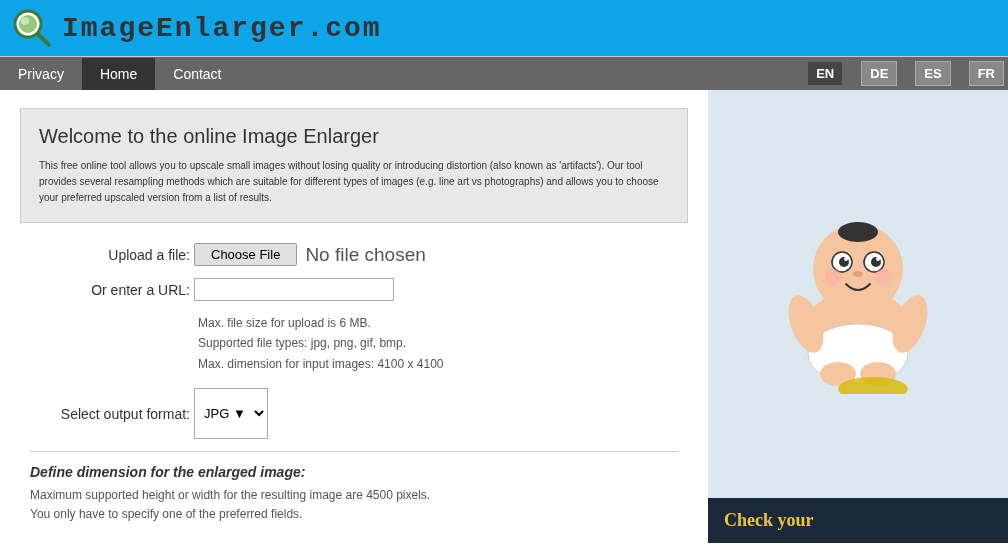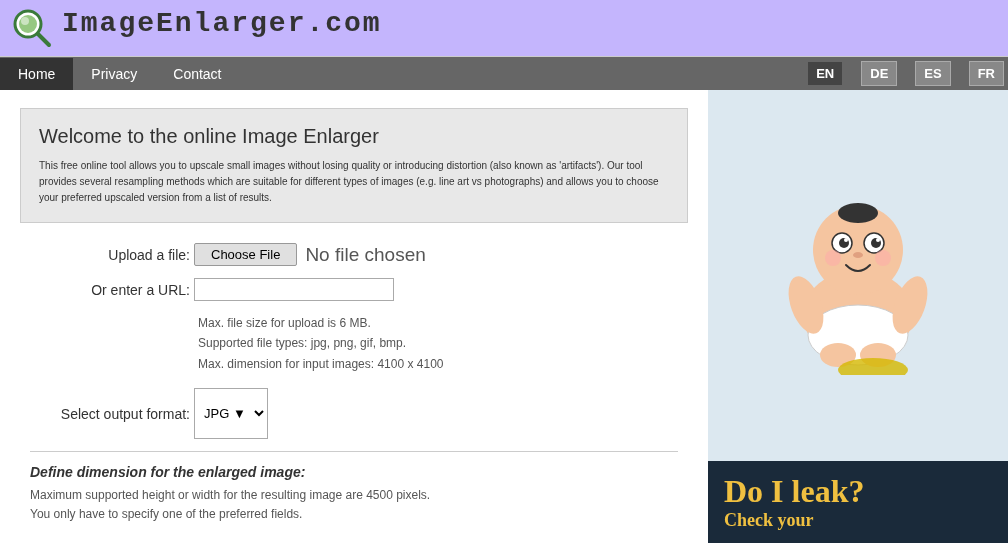--- a/index.html
+++ b/index.html
@@ -1,19 +1,19 @@
 <!DOCTYPE html>
 <html><head>
   <meta charset="utf-8">
   <style>
     * { box-sizing: border-box; margin: 0; padding: 0; }
     body { font-family: Arial, sans-serif; font-size: 14px; background: #fff; color: #333; }
 
     
-    #header { display: flex; padding: 8px 12px; background: #c4b5fd; border-bottom: 1px solid #ccc; }
+    #header { display: flex; align-items: center; padding: 8px 12px; background: #0ea5e9; border-bottom: 1px solid #ccc; }
     #logo-icon { width: 40px; height: 40px; margin-right: 10px; }
     #site-title { font-size: 28px; font-weight: bold; color: #333; font-family: 'Courier New', monospace; letter-spacing: 2px; }
 
     
     #nav { display: flex; background: #666; align-items: center; }
     #nav-left { display: flex; }
     .nav-item { padding: 8px 18px; color: #fff; font-size: 14px; cursor: pointer; }
     .nav-item.active { background: #333; }
     #nav-spacer { flex: 1; }
     #lang-bar { display: flex; padding: 4px; gap: 18px; }
@@ -84,22 +84,22 @@
     <circle cx="16" cy="16" r="13" fill="#fff" stroke="#3a7a3a" stroke-width="3"></circle>
     <circle cx="16" cy="16" r="9" fill="#6ab04c" opacity="0.7"></circle>
     <circle cx="13" cy="13" r="4" fill="#fff" opacity="0.5"></circle>
     <line x1="26" y1="26" x2="37" y2="37" stroke="#3a7a3a" stroke-width="4" stroke-linecap="round"></line>
   </svg>
   <span id="site-title">ImageEnlarger.com</span>
 </div>
 
 <div id="nav">
   <div id="nav-left">
+    <div class="nav-item">Privacy</div>
     <div class="nav-item active">Home</div>
-    <div class="nav-item">Privacy</div>
     <div class="nav-item">Contact</div>
   </div>
   <div id="nav-spacer"></div>
   <div id="lang-bar">
     <button class="lang-btn active">EN</button>
     <button class="lang-btn">DE</button>
     <button class="lang-btn">ES</button>
     <button class="lang-btn">FR</button>
   </div>
 </div>
@@ -190,18 +190,17 @@
 
         <ellipse cx="152" cy="130" rx="15" ry="30" fill="#f5c5a0" transform="rotate(20 152 130)"></ellipse>
 
         <ellipse cx="80" cy="180" rx="18" ry="12" fill="#f5c5a0"></ellipse>
         <ellipse cx="120" cy="180" rx="18" ry="12" fill="#f5c5a0"></ellipse>
 
         <ellipse cx="115" cy="195" rx="35" ry="12" fill="#d4b800" opacity="0.8"></ellipse>
       </svg>
     </div>
     <div id="ad-text-block">
-      <div id="ad-headline">Do I leak?</div>
       <div id="ad-subtext">Check your</div>
     </div>
   </div>
 
 </div>
 
 </body></html>

